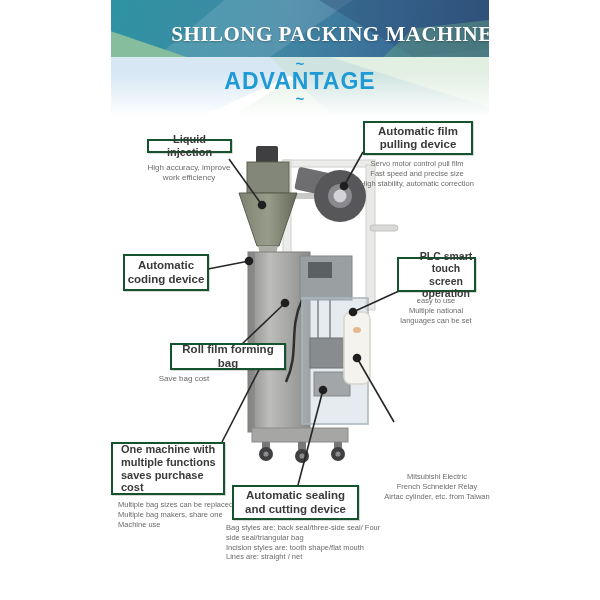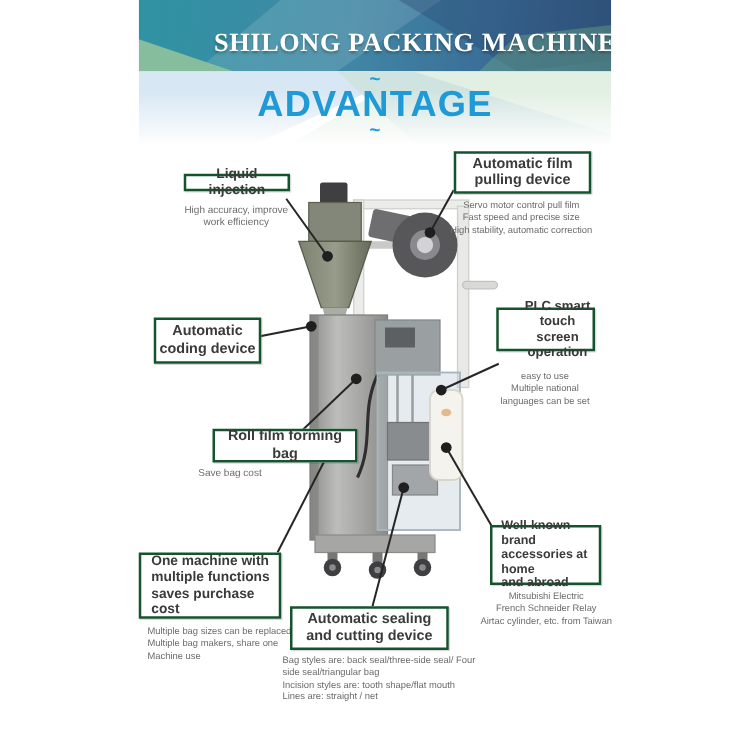--- a/index.html
+++ b/index.html
@@ -20,21 +20,21 @@
   .low-mint{top:57px;height:63px;background:#e2efe3;clip-path:polygon(58% 0,100% 0,100% 100%,30% 100%);}
   .low-teal{top:57px;height:63px;background:#cfe4e0;clip-path:polygon(42% 0,58% 0,100% 80%,100% 100%,60% 100%);}
   .low-fade{top:57px;height:63px;background:linear-gradient(to bottom,rgba(255,255,255,0) 25%,#ffffff 95%);}
   #banner-title{
     position:absolute;left:0;top:22px;width:100%;text-align:center;
     font-family:"Liberation Serif", serif;font-weight:bold;font-size:21px;
     color:#ffffff;letter-spacing:.5px;text-shadow:0 1px 2px rgba(0,0,0,.3);padding-left:32px;
   }
   #advantage-wrap{position:absolute;left:0;top:56px;width:100%;text-align:center;line-height:1;}
   .tilde{font-weight:bold;font-size:15px;display:block;}
-  #advantage-text{font-weight:bold;font-size:29px;letter-spacing:1px;display:block;margin:-1px 0 -2px 0;}
+  #advantage-text{font-weight:bold;font-size:23px;letter-spacing:1px;display:block;margin:-1px 0 -2px 0;}
   
   #art{position:absolute;left:0;top:0;width:600px;height:600px;pointer-events:none;}
   
   .callout-box{
     position:absolute;box-sizing:border-box;background:#ffffff;
     border:2px solid #14532d;color:#3a3a3a;font-weight:bold;
     display:flex;align-items:center;justify-content:center;
     text-align:center;white-space:pre-line;line-height:1.15;
     box-shadow:1px 1px 0 rgba(0,0,0,.15);
   }
@@ -42,21 +42,21 @@
     position:absolute;box-sizing:border-box;color:#6b6b6b;
     font-size:8px;line-height:1.3;text-align:center;white-space:pre-line;
   }
   .align-left{text-align:left;justify-content:flex-start;}
   
   #box-liquid{left:147px;top:139px;width:85px;height:14px;font-size:11px;}
   #sub-liquid{left:130px;top:163px;width:118px;}
   #box-film{left:363px;top:121px;width:110px;height:34px;font-size:11.5px;}
   #sub-film{left:352px;top:159px;width:130px;font-size:7.5px;}
   #box-coding{left:123px;top:254px;width:86px;height:37px;font-size:11.5px;}
-  #box-plc{left:397px;top:246px;width:79px;height:35px;font-size:10.5px;padding-left:19px;}
+  #box-plc{left:397px;top:257px;width:79px;height:35px;font-size:10.5px;padding-left:19px;}
   #sub-plc{left:386px;top:296px;width:100px;font-size:7.5px;}
   #box-rollfilm{left:126px;top:343px;width:116px;height:27px;font-size:11.5px;margin-left:44px;}
   #sub-rollfilm{left:139px;top:374px;width:90px;}
   #box-onemachine{left:111px;top:442px;width:114px;height:53px;font-size:11px;padding-left:8px;}
   #sub-onemachine{left:118px;top:500px;width:140px;font-size:7.5px;text-align:left;}
   #box-sealing{left:232px;top:485px;width:127px;height:35px;font-size:11.5px;}
   #sub-sealing{left:226px;top:523px;width:162px;font-size:7.5px;text-align:left;}
   #box-wellknown{left:392px;top:420px;width:89px;height:48px;font-size:10px;padding-left:7px;}
   #sub-wellknown{left:377px;top:472px;width:120px;font-size:7.5px;}
 </style>
@@ -201,20 +201,17 @@
   <div id="sub-onemachine" class="callout-sub">Multiple bag sizes can be replaced
 Multiple bag makers, share one
 Machine use</div>
 
   <div id="box-sealing" class="callout-box">Automatic sealing
 and cutting device</div>
   <div id="sub-sealing" class="callout-sub">Bag styles are: back seal/three-side seal/ Four side seal/triangular bag
 Incision styles are: tooth shape/flat mouth
 Lines are: straight / net</div>
 
-  <div id="box-wellknown" class="callout-box align-left">Well-known brand
-accessories at home
-and abroad</div>
   <div id="sub-wellknown" class="callout-sub">Mitsubishi Electric
 French Schneider Relay
 Airtac cylinder, etc. from Taiwan</div>
 
 </div>
 
 </body></html>

